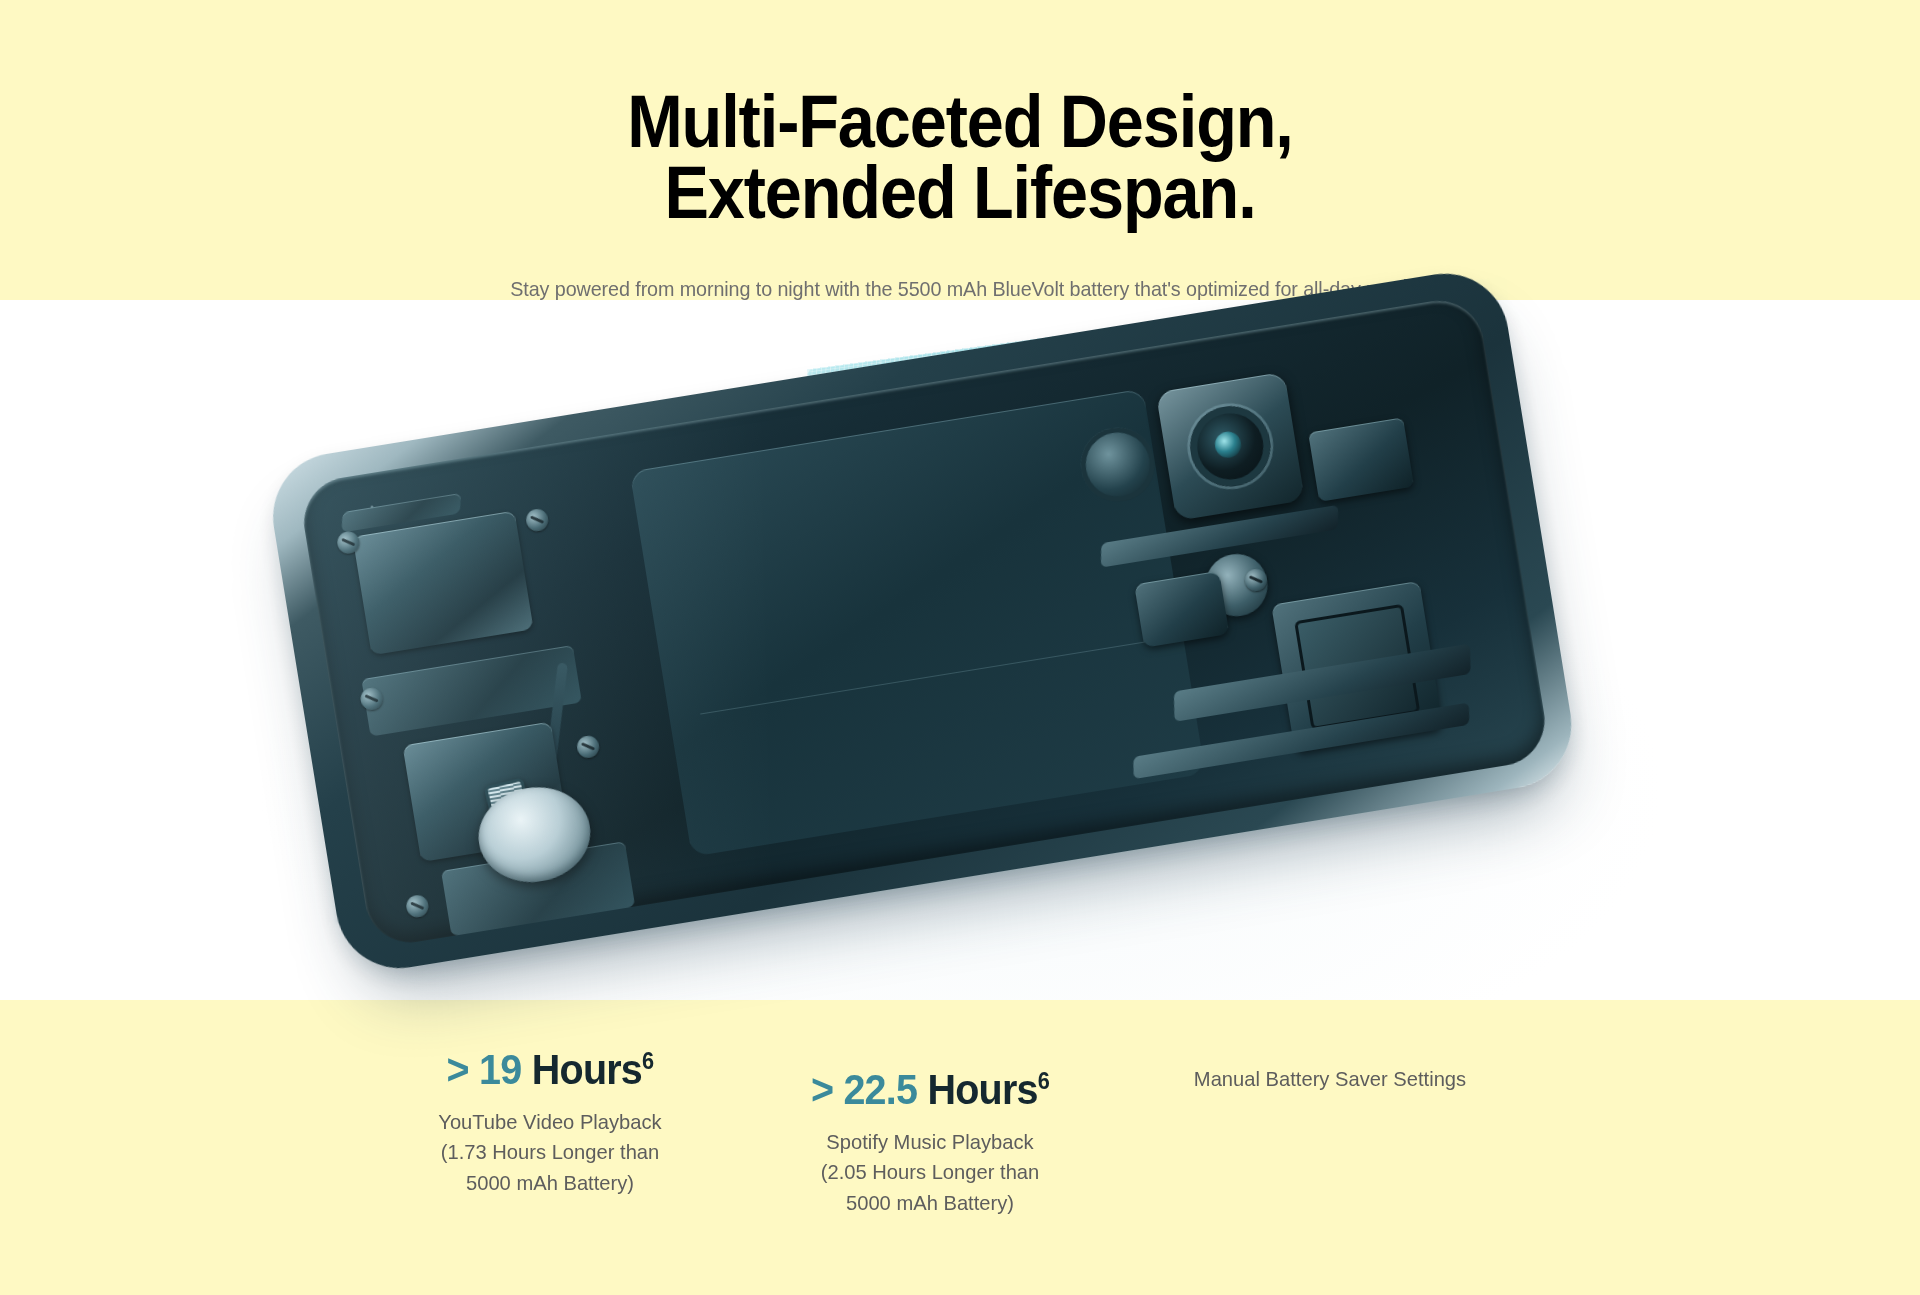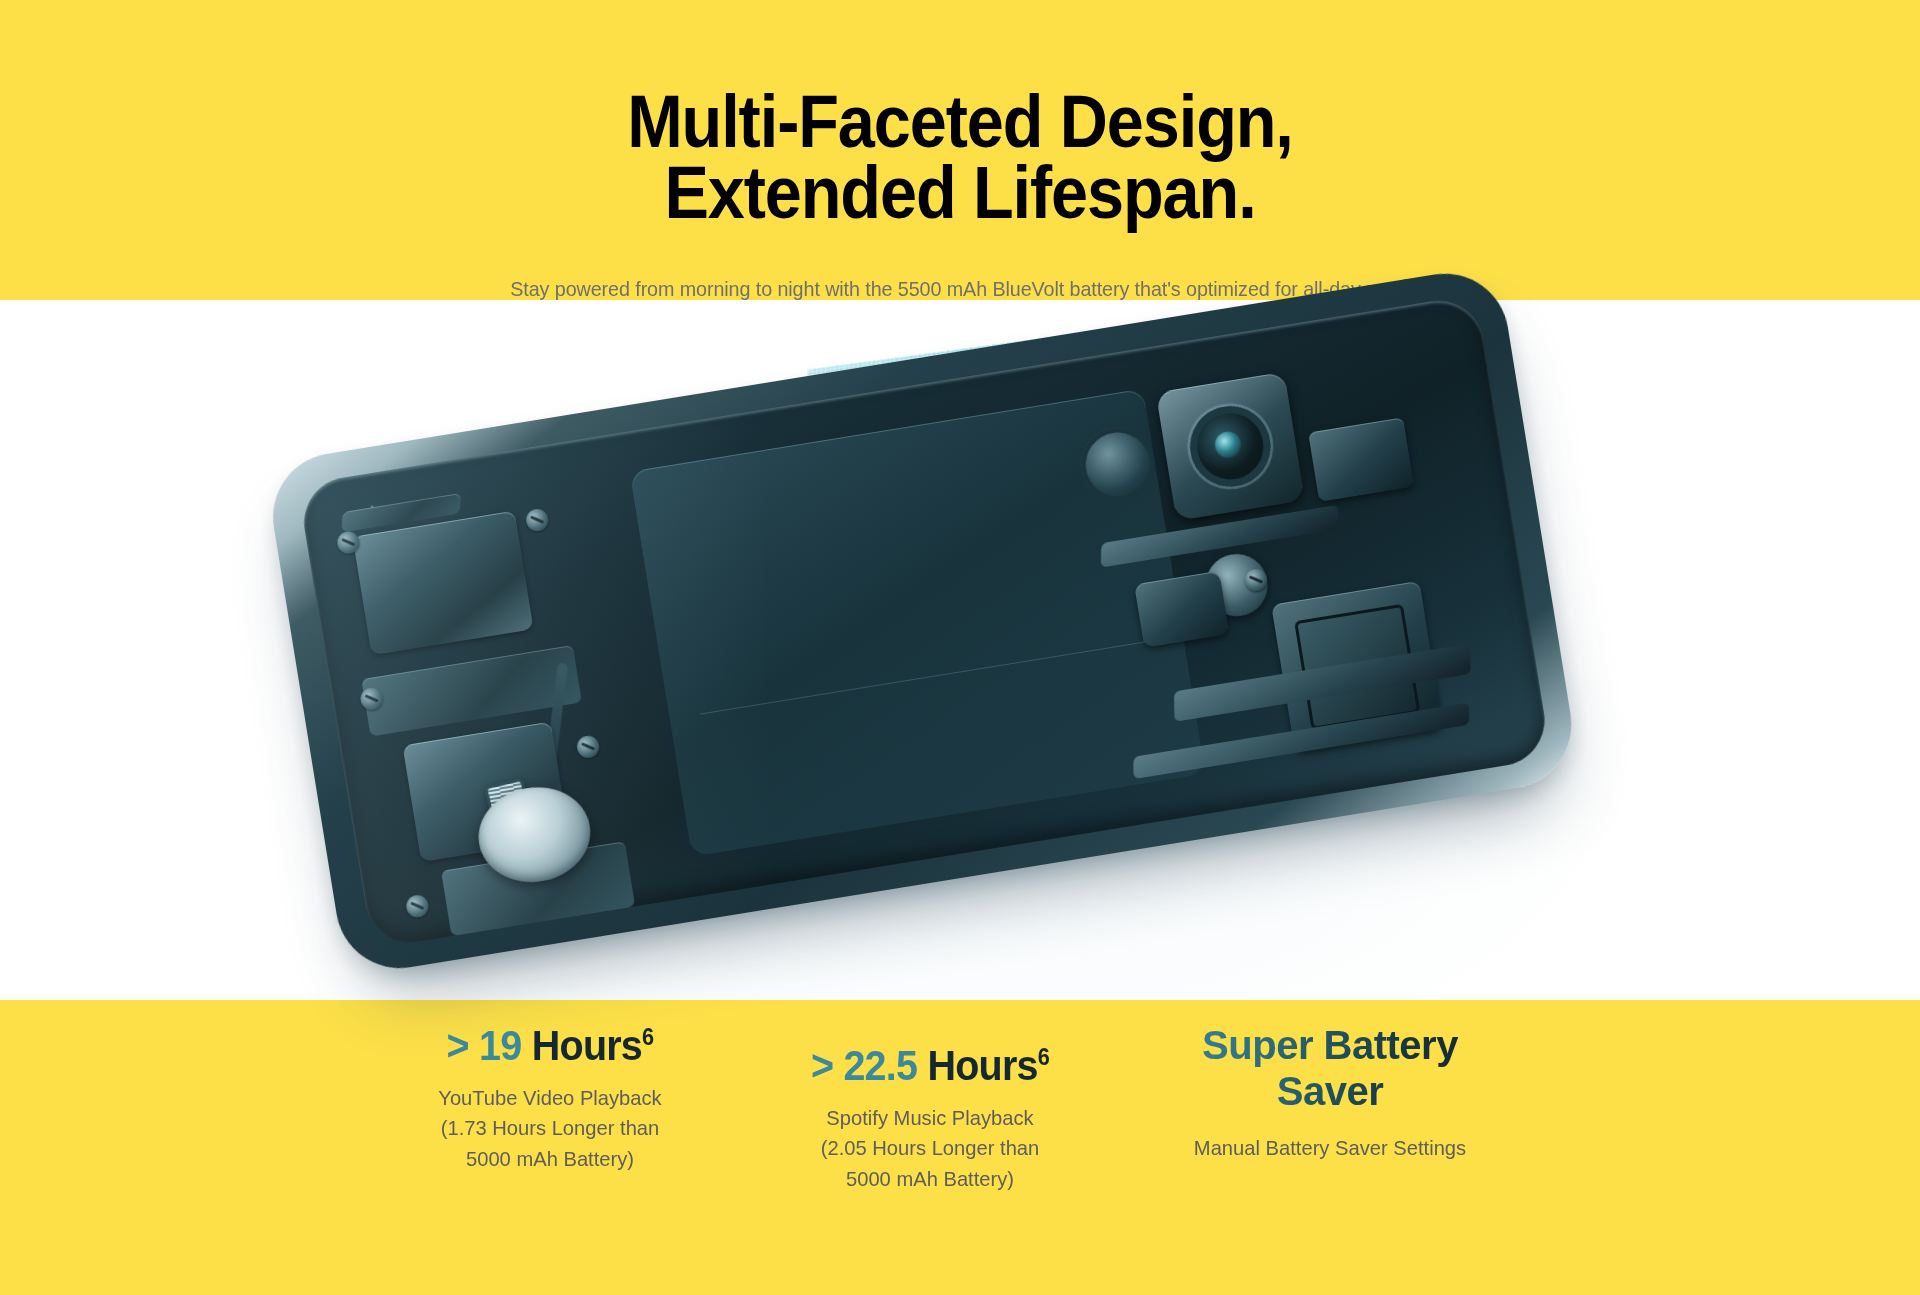--- a/index.html
+++ b/index.html
@@ -1,21 +1,21 @@
 <!DOCTYPE html>
 <html><head>
 <meta charset="utf-8">
 <style>
   html,body{margin:0;padding:0;}
   body{
     width:1920px;height:1295px;overflow:hidden;background:#ffffff;
     font-family:"Liberation Sans","DejaVu Sans",sans-serif;
     -webkit-font-smoothing:antialiased;
   }
-  .page{position:relative;width:1920px;height:1295px;background:#fde047;}
+  .page{position:relative;width:1920px;height:1295px;background:#fef9c3;}
 
   
   .headline{
     position:absolute;left:0;right:0;top:36px;
     text-align:center;color:#000;
     font-weight:700;font-size:74px;line-height:0.96;
     letter-spacing:-1.2px;
     transform:scaleX(0.90);transform-origin:50% 0;
   }
   .headline .l2{display:block;}
@@ -208,21 +208,21 @@
   
   .reflect{
     position:absolute;left:330px;top:524px;width:1240px;height:190px;
     transform:rotate(-9.2deg) scaleY(-0.42);transform-origin:50% 0;
     border-radius:0 0 60px 60px;
     background:linear-gradient(180deg,rgba(150,180,192,.40) 0%,rgba(205,222,229,.18) 40%,rgba(255,255,255,0) 88%);
     filter:blur(2px);opacity:.75;pointer-events:none;
   }
 
   
-  .stats{position:absolute;left:0;top:1022px;width:1693px;height:230px;}
+  .stats{position:absolute;left:0;top:1046px;width:1693px;height:230px;}
   .stat{position:absolute;text-align:center;}
   .stat.s-a{left:360px;width:380px;}
   .stat.s-b{left:740px;width:380px;margin-top:20px;}
   .stat.s-c{left:1120px;width:420px;}
   .stat-title{
     font-weight:700;font-size:42px;line-height:1.12;letter-spacing:-0.8px;white-space:nowrap;
     color:#15282f;
   }
   .stat.s-a .stat-title,.stat.s-b .stat-title{transform:scaleX(0.94);}
   .teal{color:#3b8a9b;}
@@ -322,23 +322,19 @@
     <div class="stat s-b">
       <div class="stat-title"><span class="teal">&gt; 22.5 </span><span>Hours</span><span class="sup">6</span></div>
       <div class="stat-desc">
         <span class="ln">Spotify Music Playback</span>
         <span class="ln">(2.05 Hours Longer than</span>
         <span class="ln">5000 mAh Battery)</span>
       </div>
     </div>
 
     <div class="stat s-c">
-      <div class="grad-title">
-        <span>Super Battery</span><br>
-        <span>Saver</span>
-      </div>
       <div class="stat-desc">
         <span class="ln">Manual Battery Saver Settings</span>
       </div>
     </div>
 
   </div>
 </div>
 
 </body></html>

